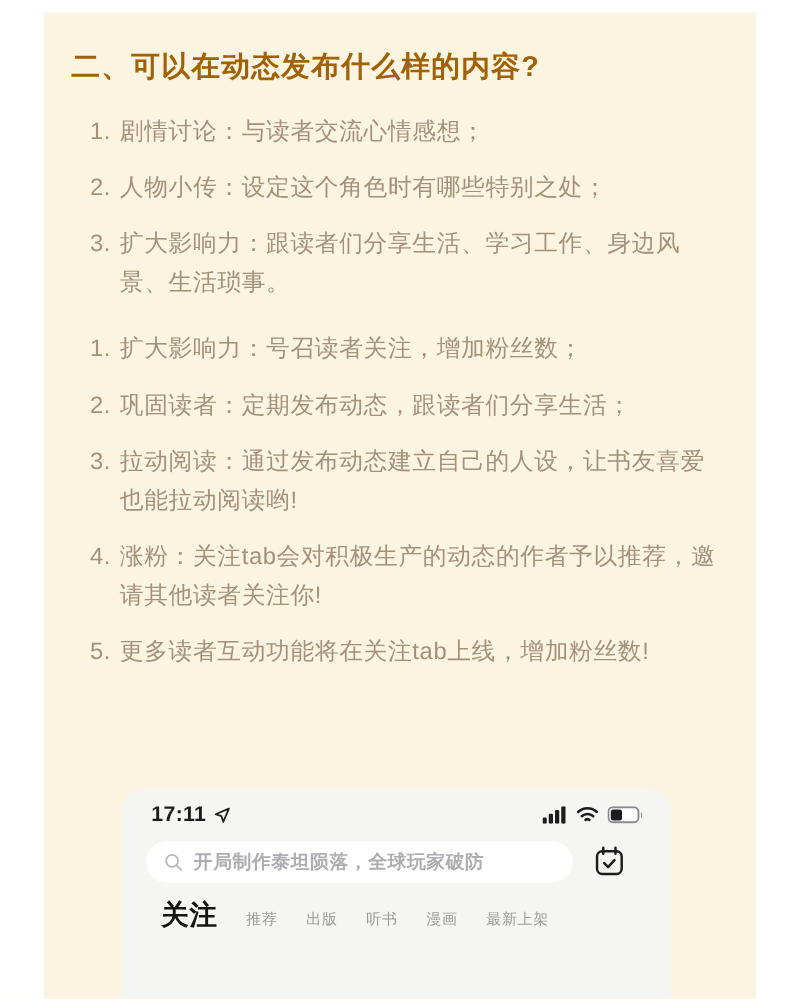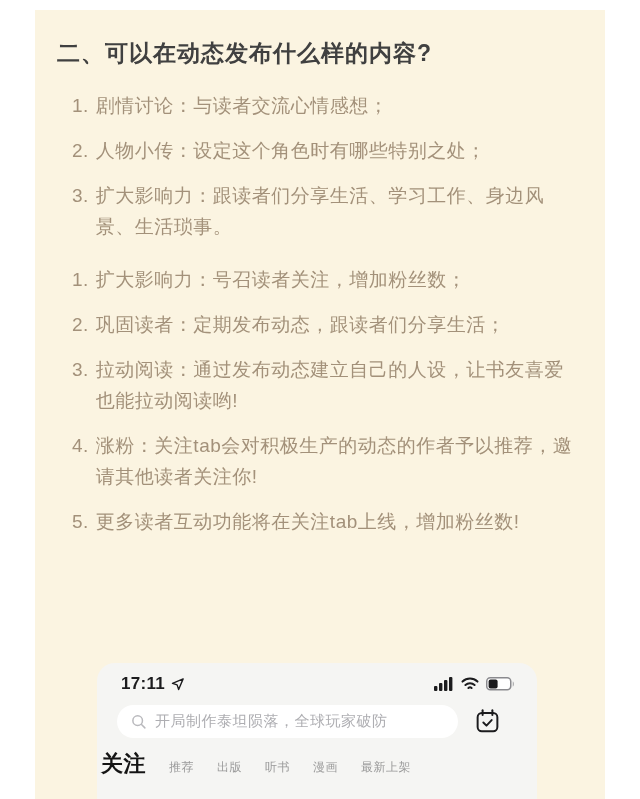--- a/index.html
+++ b/index.html
@@ -8,60 +8,60 @@
     font-family:"Liberation Sans","DejaVu Sans",sans-serif;
     -webkit-font-smoothing:antialiased;
   }
   .panel{
     position:relative;box-sizing:border-box;
     margin:10px 35px 0 35px;width:570px;height:789px;
     background:#fbf4e1;
   }
   .content{padding:28px 22px 0 22px;}
   .sec-title{
-    margin:0;color:#404040;font-size:23px;font-weight:bold;
+    margin:0;color:#a16207;font-size:23px;font-weight:bold;
     letter-spacing:1px;line-height:30px;
   }
   .sec-title.second{margin-top:56px;}
   .items{margin-top:22px;padding-left:15px;}
   .item{
     display:flex;align-items:flex-start;
     color:#a3917a;font-size:19px;line-height:31px;
     margin-bottom:14px;letter-spacing:0.5px;
   }
   .item .num{flex:0 0 auto;margin-right:7px;}
   .item .txt{flex:1 1 auto;}
 
   
   .phone-card{
-    position:absolute;left:62px;bottom:0;width:440px;height:136px;
+    position:absolute;left:62px;bottom:0;width:440px;height:168px;
     background:#f5f5f3;border-radius:18px 18px 0 0;
     box-sizing:border-box;overflow:hidden;
   }
   .status-bar{
     display:flex;justify-content:space-between;align-items:center;
     padding:11px 22px 0 24px;
   }
   .status-left{display:flex;align-items:center;gap:5px;}
   .status-time{color:#1c1c1e;font-size:17px;font-weight:bold;letter-spacing:0.3px;}
   .status-right{display:flex;align-items:center;gap:7px;}
   .search-row{
     display:flex;align-items:center;
-    padding:0 36px 0 20px;margin-top:11px;
+    padding:0 36px 0 20px;margin-top:11px;font-weight:bold;
   }
   .search-pill{
     flex:1 1 auto;display:flex;align-items:center;gap:8px;
     background:#ffffff;border-radius:17px;height:33px;
     padding:0 14px;box-sizing:border-box;
   }
   .search-placeholder{color:#aeaeb2;font-size:15px;letter-spacing:0.5px;}
   .calendar-btn{flex:0 0 auto;margin-left:16px;display:flex;align-items:center;}
   .tabs-row{
     display:flex;align-items:baseline;gap:23px;
-    padding:0 4px;margin-top:11px;
+    padding:0 32px;margin-top:11px;
   }
   .tab{color:#9a9a9a;font-size:12px;letter-spacing:0.5px;}
   .tab.active{color:#141414;font-size:22px;font-weight:bold;}
   svg{display:block;}
 </style>
 </head>
 <body>
 
 <div class="panel">
   <div class="content">

